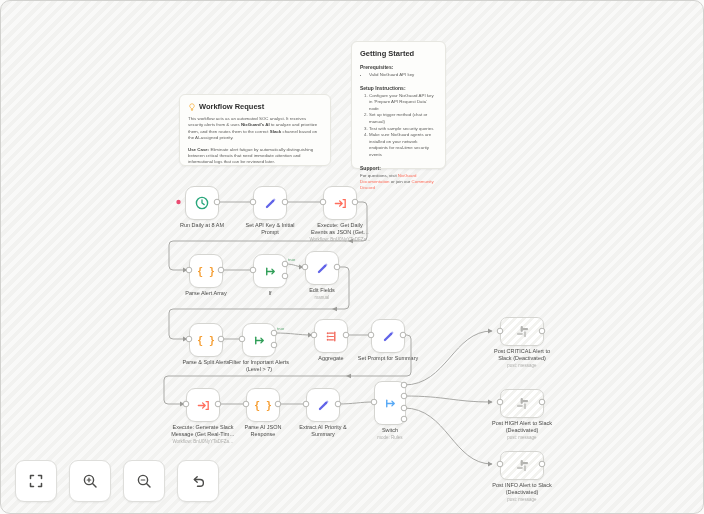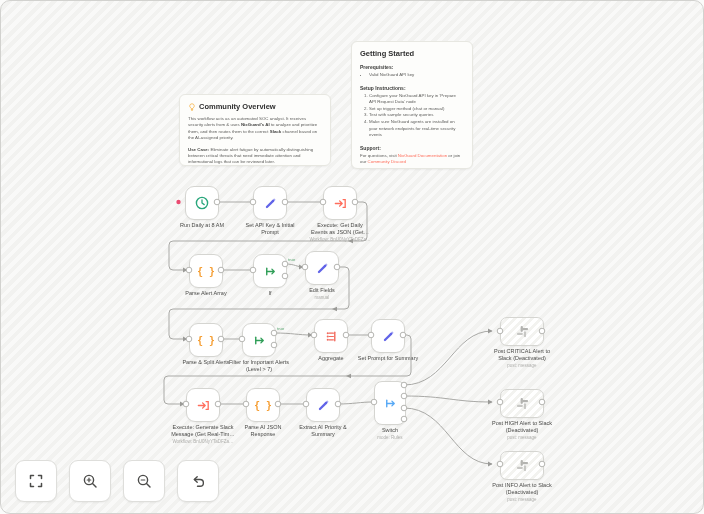--- a/index.html
+++ b/index.html
@@ -33,27 +33,27 @@
 <body>
 
 <div class="frame">
 
   <div class="note" style="left:178px;top:93px;width:152px;height:72px;">
     <h1>
       <svg width="8" height="8" viewBox="0 0 16 16">
         <path d="M8 1.5a4.5 4.5 0 0 1 2.4 8.3c-.5.35-.9.9-.9 1.5H6.5c0-.6-.4-1.15-.9-1.5A4.5 4.5 0 0 1 8 1.5Z" fill="none" stroke="#f5a623" stroke-width="1.3"></path>
         <path d="M6.5 13h3M7 14.7h2" stroke="#f5a623" stroke-width="1.2" stroke-linecap="round"></path>
       </svg>
-      <span>Community Overview</span>
+      <span>Workflow Request</span>
     </h1>
     <p><span>This workflow acts as an automated SOC analyst. It receives security alerts from &amp; uses </span><span class="b">NixGuard's AI</span><span> to analyze and prioritize them, and then routes them to the correct </span><span class="b">Slack</span><span> channel based on the AI-assigned priority.</span></p>
     <p><span class="b">Use Case:</span><span> Eliminate alert fatigue by automatically distinguishing between critical threats that need immediate attention and informational logs that can be reviewed later.</span></p>
   </div>
 
-  <div class="note gs" style="left:350px;top:40px;width:122px;height:128px;">
+  <div class="note gs" style="left:350px;top:40px;width:95px;height:128px;">
     <h1>
         <span>Getting Started</span>
       </h1>
     <h2>Prerequisites:</h2>
     <ul>
       <li>Valid NixGuard API key</li>
     </ul>
     <h2>Setup Instructions:</h2>
     <ol>
       <li>Configure your NixGuard API key in 'Prepare API Request Data' node</li>

